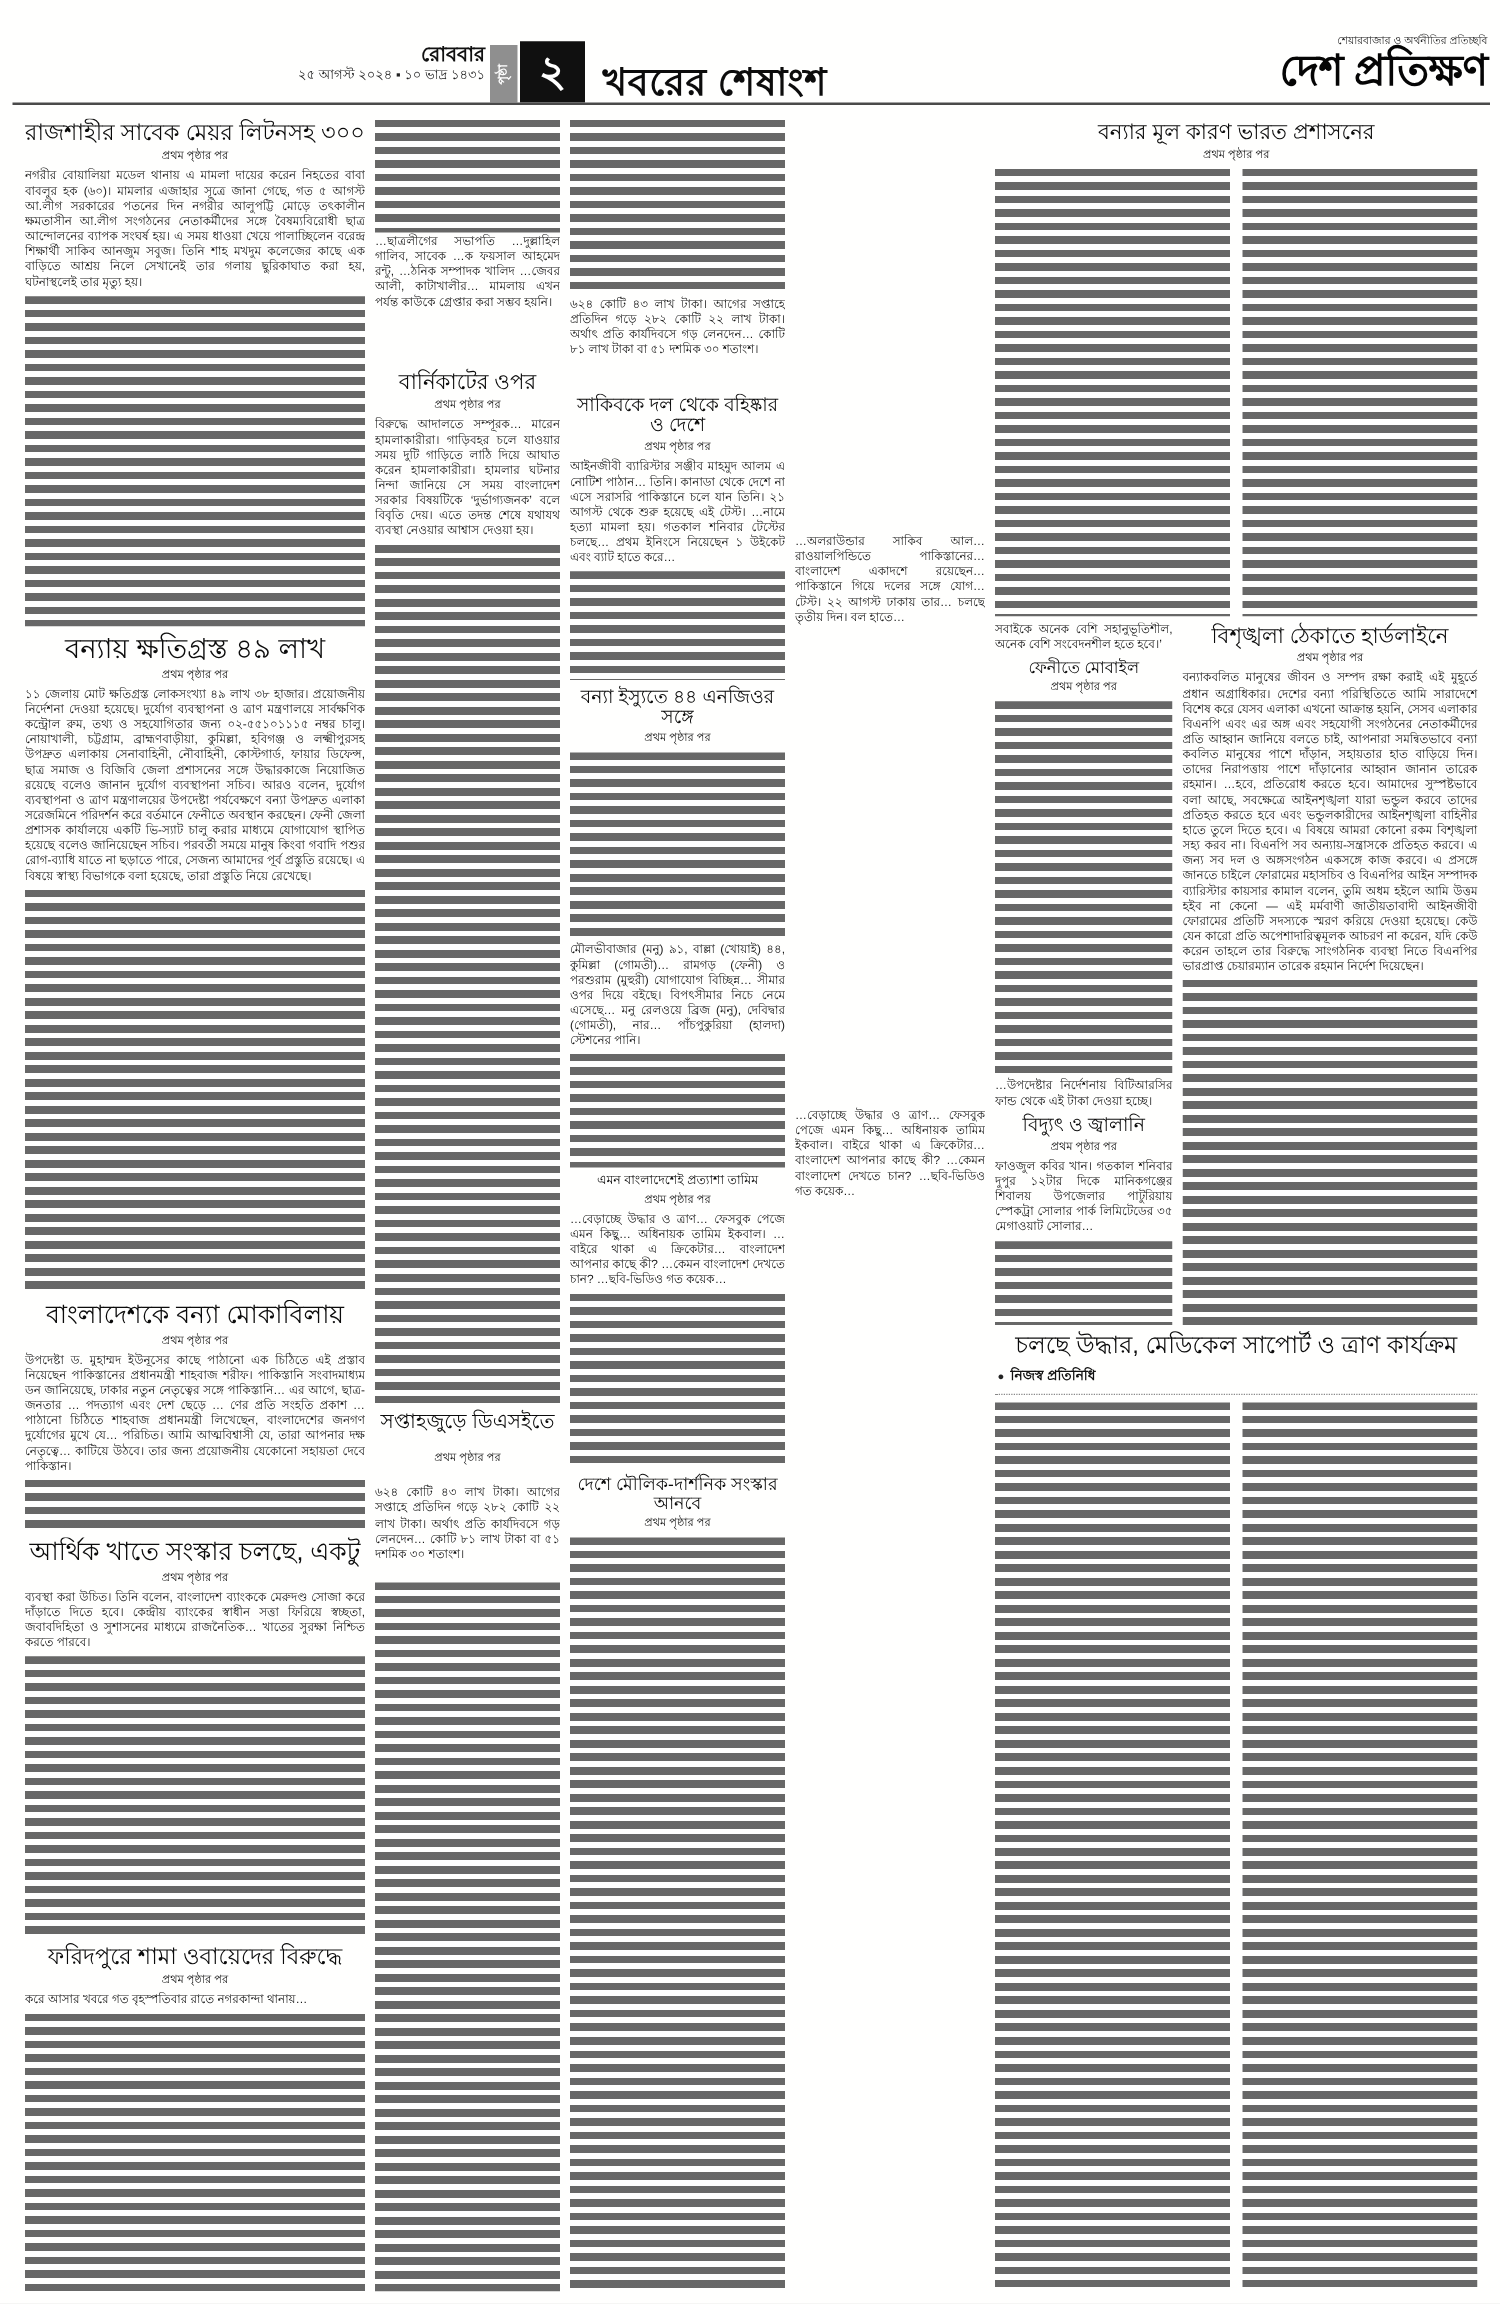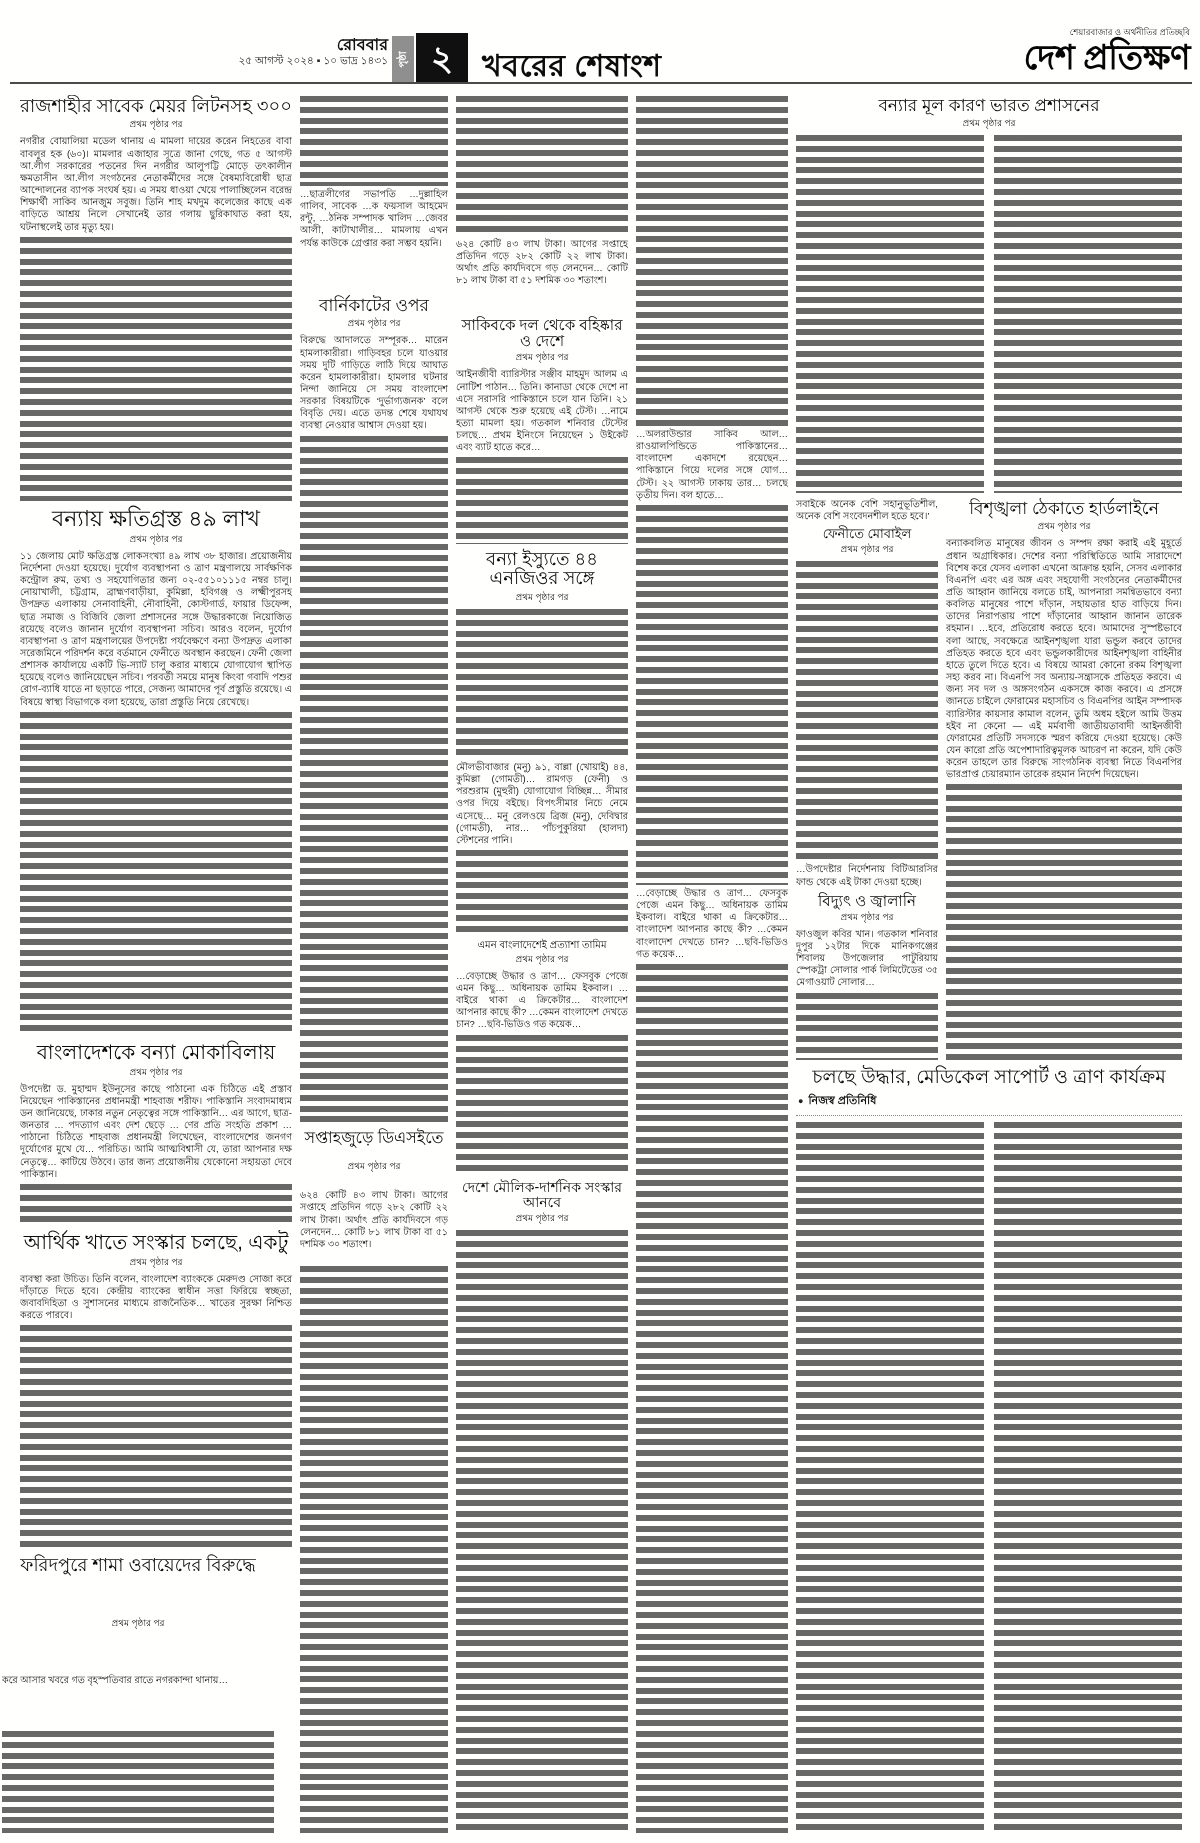--- a/index.html
+++ b/index.html
@@ -85,21 +85,21 @@
     <div class="greek"></div>
   </div>
 
   <div class="art" style="left:20px;top:1230px;width:272px;height:322px;">
     <h2 class="hl" style="font-size:20px">আর্থিক খাতে সংস্কার চলছে, একটু</h2>
     <div class="sub">প্রথম পৃষ্ঠার পর</div>
     <p class="bd">ব্যবস্থা করা উচিত। তিনি বলেন, বাংলাদেশ ব্যাংককে মেরুদণ্ড সোজা করে দাঁড়াতে দিতে হবে। কেন্দ্রীয় ব্যাংকের স্বাধীন সত্তা ফিরিয়ে স্বচ্ছতা, জবাবদিহিতা ও সুশাসনের মাধ্যমে রাজনৈতিক… খাতের সুরক্ষা নিশ্চিত করতে পারবে।</p>
     <div class="greek"></div>
   </div>
 
-  <div class="art" style="left:2px;top:1554px;width:272px;height:281px;gap:40px;">
+  <div class="art" style="left:20px;top:1554px;width:272px;height:281px;">
     <h2 class="hl" style="font-size:18px">ফরিদপুরে শামা ওবায়েদের বিরুদ্ধে</h2>
     <div class="sub">প্রথম পৃষ্ঠার পর</div>
     <p class="bd">করে আসার খবরে গত বৃহস্পতিবার রাতে নগরকান্দা থানায়…</p>
     <div class="greek"></div>
   </div>
 
   <div class="art" style="left:300px;top:95px;width:148px;height:198px;">
     <div class="greek gfix" style="height:90px"></div>
     <p class="bd">…ছাত্রলীগের সভাপতি …দুল্লাহিল গালিব, সাবেক …ক ফয়সাল আহমেদ রন্টু, …ঠনিক সম্পাদক খালিদ …জেবর আলী, কাটাখালীর… মামলায় এখন পর্যন্ত কাউকে গ্রেপ্তার করা সম্ভব হয়নি।</p>
   </div>
@@ -124,41 +124,41 @@
   </div>
 
   <div class="art" style="left:456px;top:315px;width:172px;height:231px;">
     <h2 class="hl" style="font-size:15px">সাকিবকে দল থেকে বহিষ্কার ও দেশে</h2>
     <div class="sub">প্রথম পৃষ্ঠার পর</div>
     <p class="bd">আইনজীবী ব্যারিস্টার সঞ্জীব মাহমুদ আলম এ নোটিশ পাঠান… তিনি। কানাডা থেকে দেশে না এসে সরাসরি পাকিস্তানে চলে যান তিনি। ২১ আগস্ট থেকে শুরু হয়েছে এই টেস্ট। …নামে হত্যা মামলা হয়। গতকাল শনিবার টেস্টের চলছে… প্রথম ইনিংসে নিয়েছেন ১ উইকেট এবং ব্যাট হাতে করে…</p>
     <div class="greek"></div>
   </div>
 
   <div class="art" style="left:456px;top:548px;width:172px;height:388px;">
-    <h2 class="hl" style="font-size:18px">বন্যা ইস্যুতে ৪৪ এনজিওর সঙ্গে</h2>
+    <h2 class="hl" style="font-size:15px">বন্যা ইস্যুতে ৪৪ এনজিওর সঙ্গে</h2>
     <div class="sub">প্রথম পৃষ্ঠার পর</div>
     <div class="greek gfix" style="height:150px"></div>
     <p class="bd">মৌলভীবাজার (মনু) ৯১, বাল্লা (খোয়াই) ৪৪, কুমিল্লা (গোমতী)… রামগড় (ফেনী) ও পরশুরাম (মুহুরী) যোগাযোগ বিচ্ছিন্ন… সীমার ওপর দিয়ে বইছে। বিপৎসীমার নিচে নেমে এসেছে… মনু রেলওয়ে ব্রিজ (মনু), দেবিদ্বার (গোমতী), নার… পাঁচপুকুরিয়া (হালদা) স্টেশনের পানি।</p>
     <div class="greek"></div>
   </div>
 
   <div class="art" style="left:456px;top:938px;width:172px;height:238px;">
     <h2 class="hl" style="font-size:10px">এমন বাংলাদেশেই প্রত্যাশা তামিম</h2>
     <div class="sub">প্রথম পৃষ্ঠার পর</div>
     <p class="bd">…বেড়াচ্ছে উদ্ধার ও ত্রাণ… ফেসবুক পেজে এমন কিছু… অধিনায়ক তামিম ইকবাল। …বাইরে থাকা এ ক্রিকেটার… বাংলাদেশ আপনার কাছে কী? …কেমন বাংলাদেশ দেখতে চান? …ছবি-ভিডিও গত কয়েক…</p>
     <div class="greek"></div>
   </div>
 
   <div class="art" style="left:456px;top:1178px;width:172px;height:657px;">
     <h2 class="hl" style="font-size:14px">দেশে মৌলিক-দার্শনিক সংস্কার আনবে</h2>
     <div class="sub">প্রথম পৃষ্ঠার পর</div>
     <div class="greek"></div>
   </div>
 
-  <div class="art" style="left:636px;top:95px;width:152px;height:1740px;">
+  <div class="art" style="left:636px;top:95px;width:152px;height:1740px;align-items:center;">
     <div class="greek gfix" style="height:330px"></div>
     <p class="bd">…অলরাউন্ডার সাকিব আল… রাওয়ালপিন্ডিতে পাকিস্তানের… বাংলাদেশ একাদশে রয়েছেন… পাকিস্তানে গিয়ে দলের সঙ্গে যোগ… টেস্ট। ২২ আগস্ট ঢাকায় তার… চলছে তৃতীয় দিন। বল হাতে…</p>
     <div class="greek gfix" style="height:380px"></div>
     <p class="bd">…বেড়াচ্ছে উদ্ধার ও ত্রাণ… ফেসবুক পেজে এমন কিছু… অধিনায়ক তামিম ইকবাল। বাইরে থাকা এ ক্রিকেটার… বাংলাদেশ আপনার কাছে কী? …কেমন বাংলাদেশ দেখতে চান? …ছবি-ভিডিও গত কয়েক…</p>
     <div class="greek"></div>
   </div>
 
   <div class="art" style="left:796px;top:498px;width:142px;height:564px;">
     <p class="bd">সবাইকে অনেক বেশি সহানুভূতিশীল, অনেক বেশি সংবেদনশীল হতে হবে।’</p>
     <h2 class="hl" style="font-size:13px">ফেনীতে মোবাইল</h2>

